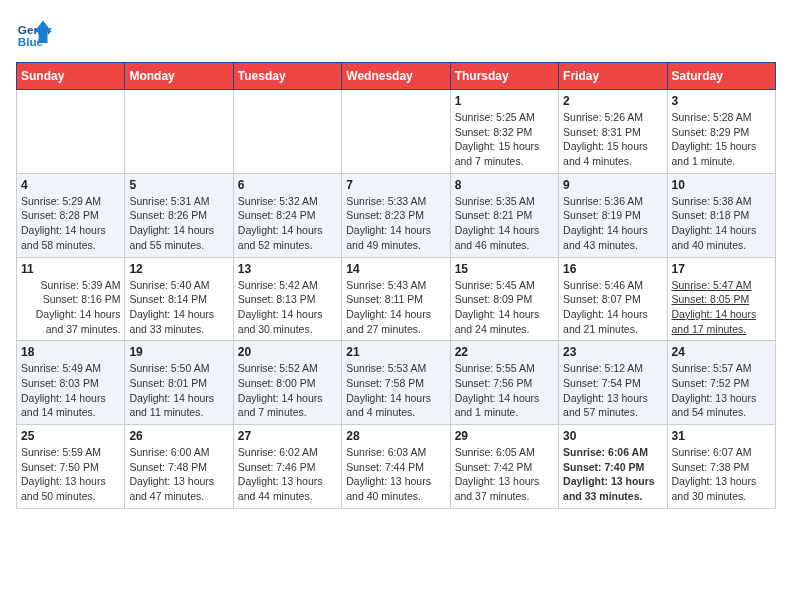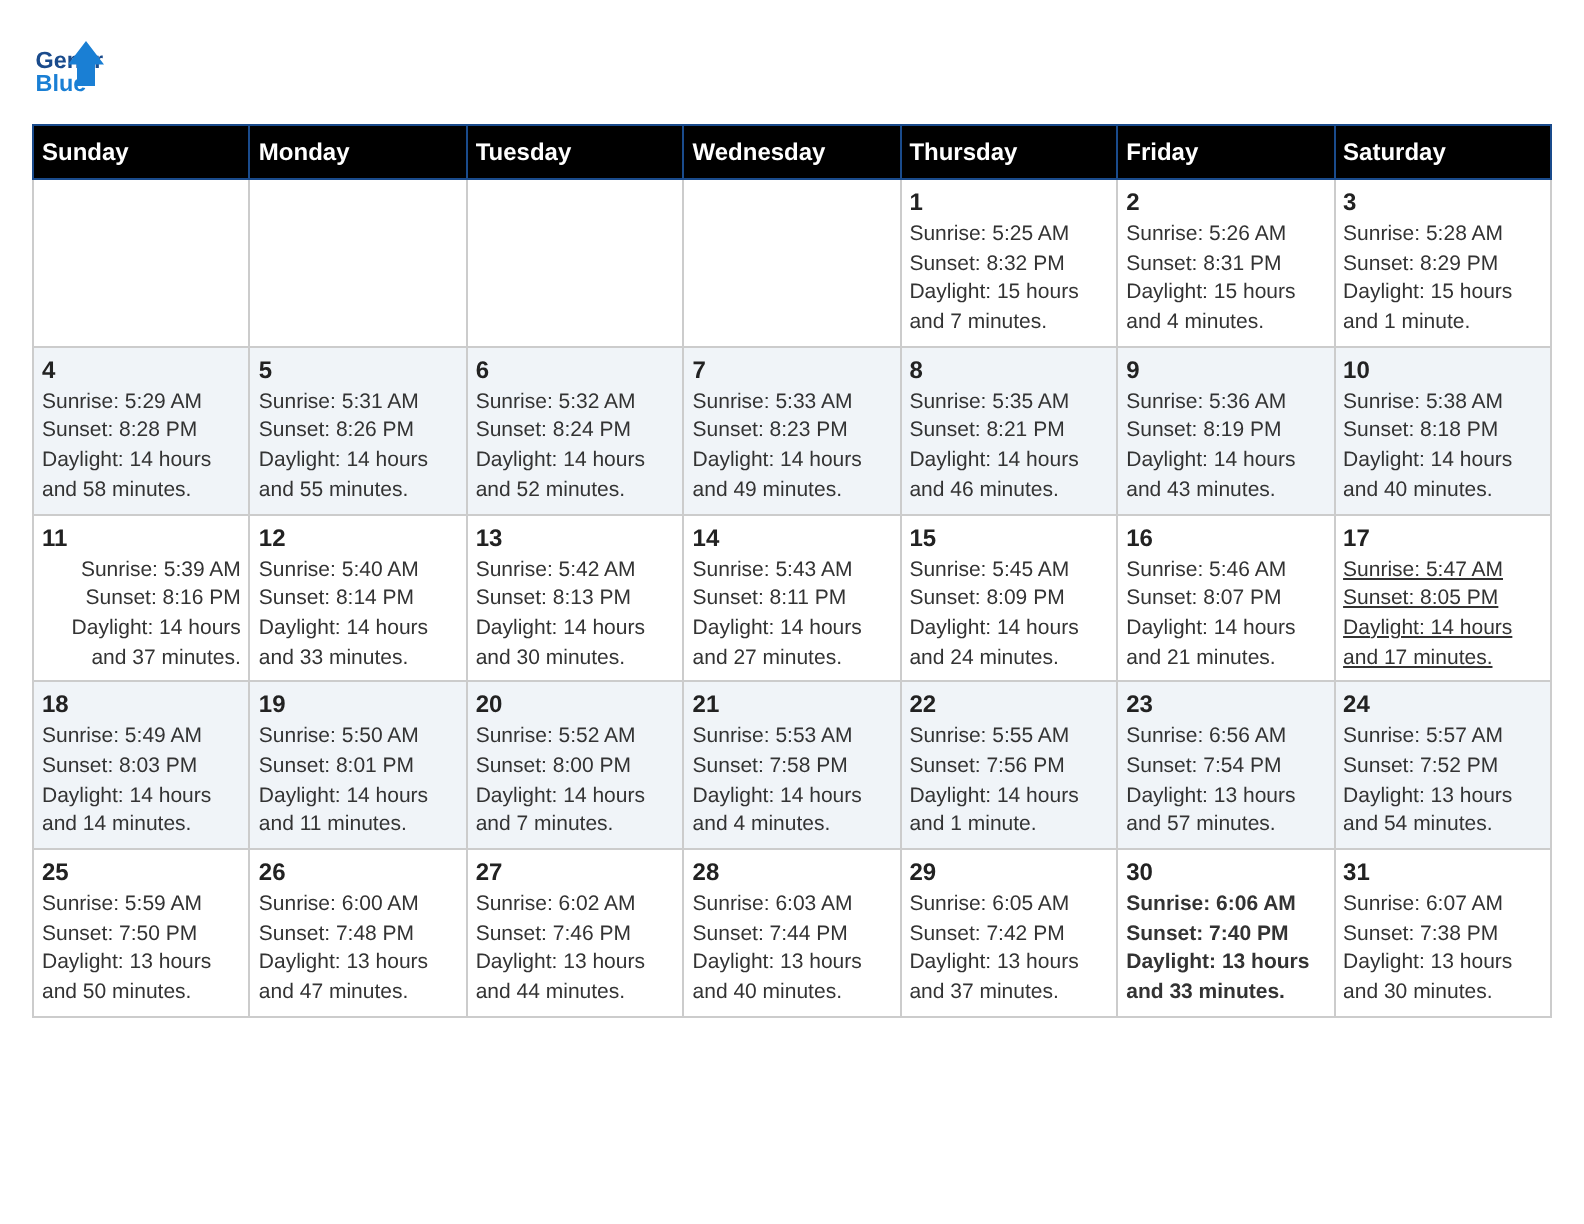--- a/index.html
+++ b/index.html
@@ -36,21 +36,21 @@
     .location-title {
       font-size: 16px;
       color: #555;
     }
     .calendar {
       width: 100%;
       border-collapse: collapse;
       font-size: 11px;
     }
     .calendar th {
-      background: #000000;
+      background: #ef4444;
       color: #fff;
       padding: 6px 4px;
       text-align: left;
       font-size: 12px;
       border: 1px solid #1a4b8c;
     }
     .calendar td {
       border: 1px solid #ccc;
       padding: 4px;
       vertical-align: top;
@@ -266,21 +266,21 @@
         </td>
         <td>
           <div class="day-number">22</div>
           <div class="day-info" style="white-space: pre-line;">Sunrise: 5:55 AM
 Sunset: 7:56 PM
 Daylight: 14 hours
 and 1 minute.</div>
         </td>
         <td>
           <div class="day-number">23</div>
-          <div class="day-info" style="white-space: pre-line;">Sunrise: 6:56 AM
+          <div class="day-info" style="white-space: pre-line;">Sunrise: 5:12 AM
 Sunset: 7:54 PM
 Daylight: 13 hours
 and 57 minutes.</div>
         </td>
         <td>
           <div class="day-number">24</div>
           <div class="day-info" style="white-space: pre-line;">Sunrise: 5:57 AM
 Sunset: 7:52 PM
 Daylight: 13 hours
 and 54 minutes.</div>

